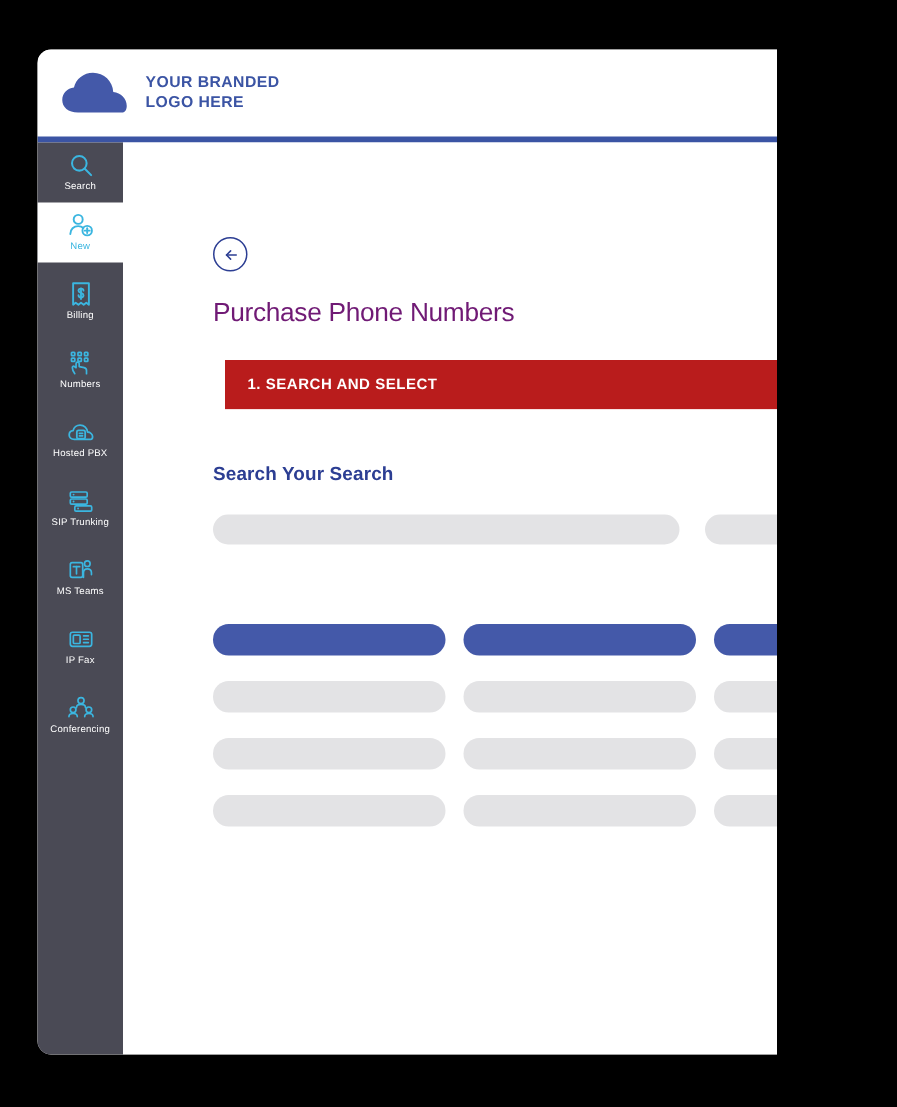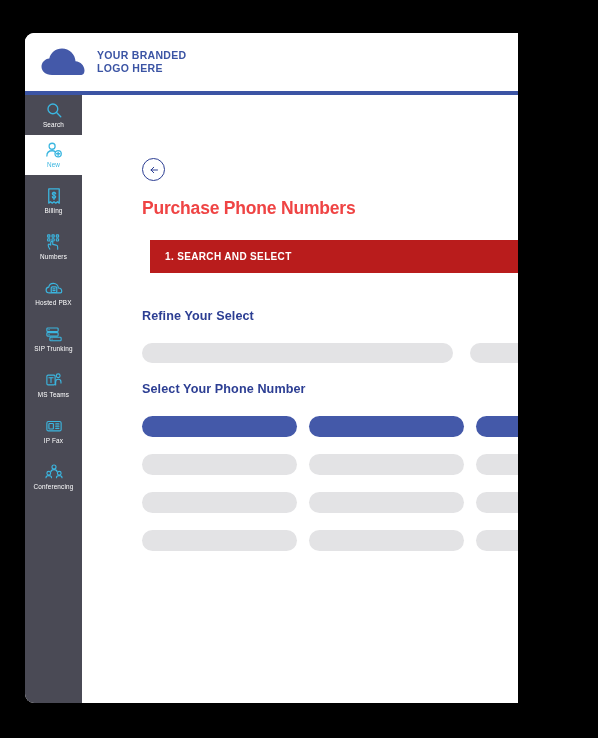--- a/index.html
+++ b/index.html
@@ -138,22 +138,22 @@
     box-sizing: border-box;
     background: transparent;
   }
   #back-button svg { width: 12px; height: 12px; display: block; }
 
   #page-title {
     position: absolute;
     left: 60px;
     top: 103px;
     font-size: 17.5px;
-    font-weight: bold;
-    color: #ef4444;
+    font-weight: normal;
+    color: #701a75;
     letter-spacing: -0.2px;
     white-space: nowrap;
   }
 
   
   #steps {
     position: absolute;
     left: 68px;
     top: 145px;
     height: 33px;
@@ -372,28 +372,27 @@
 
       <div id="steps">
         <div class="step step-1">
           <span>1. SEARCH AND SELECT</span>
         </div>
         <div class="step step-2">
           <span>2. C</span>
         </div>
       </div>
 
-      <div class="section-heading" id="heading-refine">Refine Your Select</div>
+      <div class="section-heading" id="heading-refine">Search Your Search</div>
 
       <div id="refine-row">
         <div class="pill"></div>
         <div class="pill"></div>
       </div>
 
-      <div class="section-heading" id="heading-select">Select Your Phone Number</div>
 
       <div id="number-grid">
           <div class="pill blue" style="left: 60px; top: 321px; width: 155px;"></div>
           <div class="pill blue" style="left: 227px; top: 321px; width: 155px;"></div>
           <div class="pill blue" style="left: 394px; top: 321px; width: 155px;"></div>
           <div class="pill" style="left: 60px; top: 359px; width: 155px;"></div>
           <div class="pill" style="left: 227px; top: 359px; width: 155px;"></div>
           <div class="pill" style="left: 394px; top: 359px; width: 155px;"></div>
           <div class="pill" style="left: 60px; top: 397px; width: 155px;"></div>
           <div class="pill" style="left: 227px; top: 397px; width: 155px;"></div>

